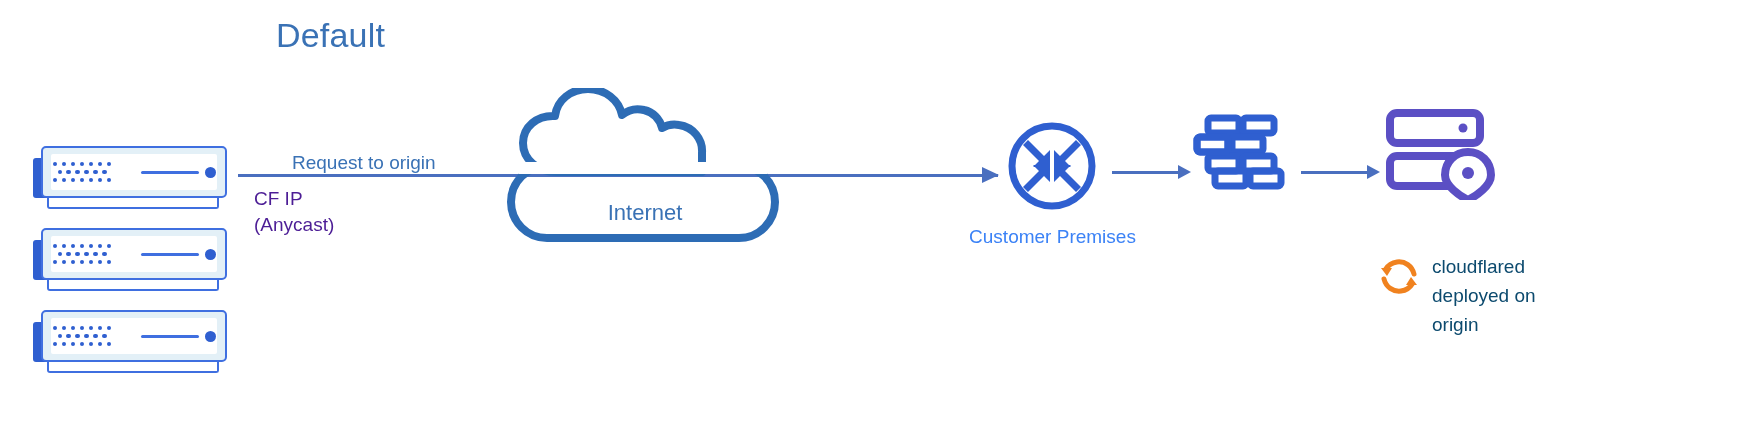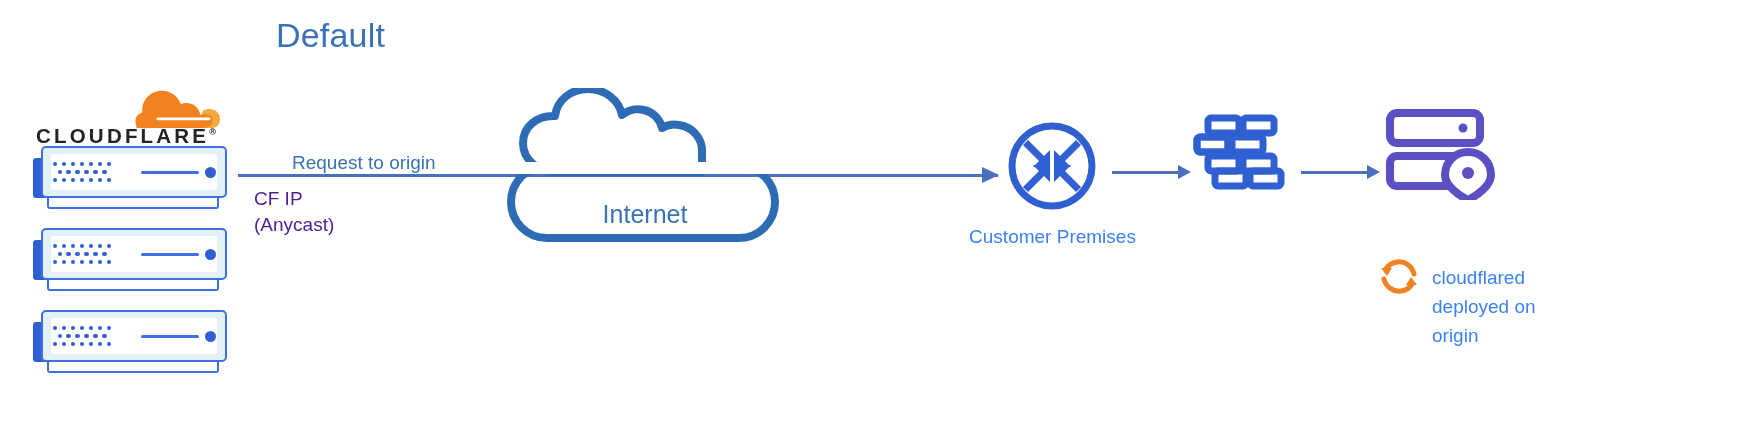--- a/index.html
+++ b/index.html
@@ -130,21 +130,21 @@
     line-height: 26px; white-space: nowrap;
   }
 
   
   #cloud-wrap { left: 505px; top: 88px; width: 280px; height: 155px; }
   #cloud-label {
     position: absolute;
     left: 0; top: 112px;
     width: 280px;
     text-align: center;
-    font-size: 25px;
+    font-size: 22px;
     color: #3a72b5;
   }
 
   
   #cpe-icon { left: 1006px; top: 120px; width: 92px; height: 92px; }
   #fw-icon  { left: 1193px; top: 114px; width: 96px; height: 76px; }
   #origin-icon { left: 1385px; top: 108px; width: 116px; height: 92px; }
 
   .node-label {
     position: absolute;
@@ -176,43 +176,32 @@
   #arrow3-line { left: 1301px; top: 171px; width: 68px; }
   #arrow3-head { left: 1367px; top: 165px; }
 
   
   #cfd-note { left: 1378px; top: 252px; width: 260px; }
   #cfd-refresh-icon { position: absolute; left: 0px; top: 4px; width: 42px; height: 40px; }
   #cfd-text {
     position: absolute;
     left: 54px; top: 0px;
     font-size: 19px;
-    color: #3b82f6;
+    color: #0c4a6e;
     line-height: 29px;
     white-space: nowrap;
-    margin-top: 11px;
   }
 </style>
 </head>
 <body>
 
 <div id="canvas">
 
   <div class="abs" id="title">Default</div>
 
-  <div class="abs" id="cf-logo-wrap">
-    <svg id="cf-logo-mark" viewBox="0 0 106 46">
-      <path d="M84 44 L98 44 C103 44 106 40 106 35 C106 29 101 25 95 25 C93 25 91 25.6 89 26.6 L84 44 Z" fill="#f5a83c"></path>
-      <path d="M90 30 C89 30 87.5 30.3 86.3 30.9 C85.5 24.2 79.6 19 72.4 19 C70.4 19 68.5 19.4 66.8 20.1 C64.2 12.3 56.7 6.7 48 6.7 C37.1 6.7 28.2 15.4 28.2 26.1 C28.2 26.9 28.3 27.7 28.4 28.5 C24.4 29.4 21.5 32.9 21.5 37 C21.5 38 21.6 39 21.9 39.9 L22.6 44 L90 44 C95 44 98.5 40.6 98.5 35.8 C98.5 32.4 95 30 90 30 Z" fill="#f0821f"></path>
-      <path d="M44 33.4 L95 33.4 C96 33.4 96.6 34 96.6 34.8 C96.6 35.6 96 36.2 95 36.2 L44 36.2 C43 36.2 42.4 35.6 42.4 34.8 C42.4 34 43 33.4 44 33.4 Z" fill="#ffffff"></path>
-    </svg>
-    <div id="cf-wordmark">
-      <span>CLOUDFLARE</span><sup>®</sup>
-    </div>
-  </div>
 
   <div class="abs edge-server" style="left:33px; top:146px;">
     <div class="es-tab"></div>
     <div class="es-body">
       <div class="es-inner"></div>
     </div>
     <div class="es-dots">
       <div class="row"><span></span><span></span><span></span><span></span><span></span><span></span><span></span></div>
       <div class="row off"><span></span><span></span><span></span><span></span><span></span><span></span></div>
       <div class="row"><span></span><span></span><span></span><span></span><span></span><span></span><span></span></div>

